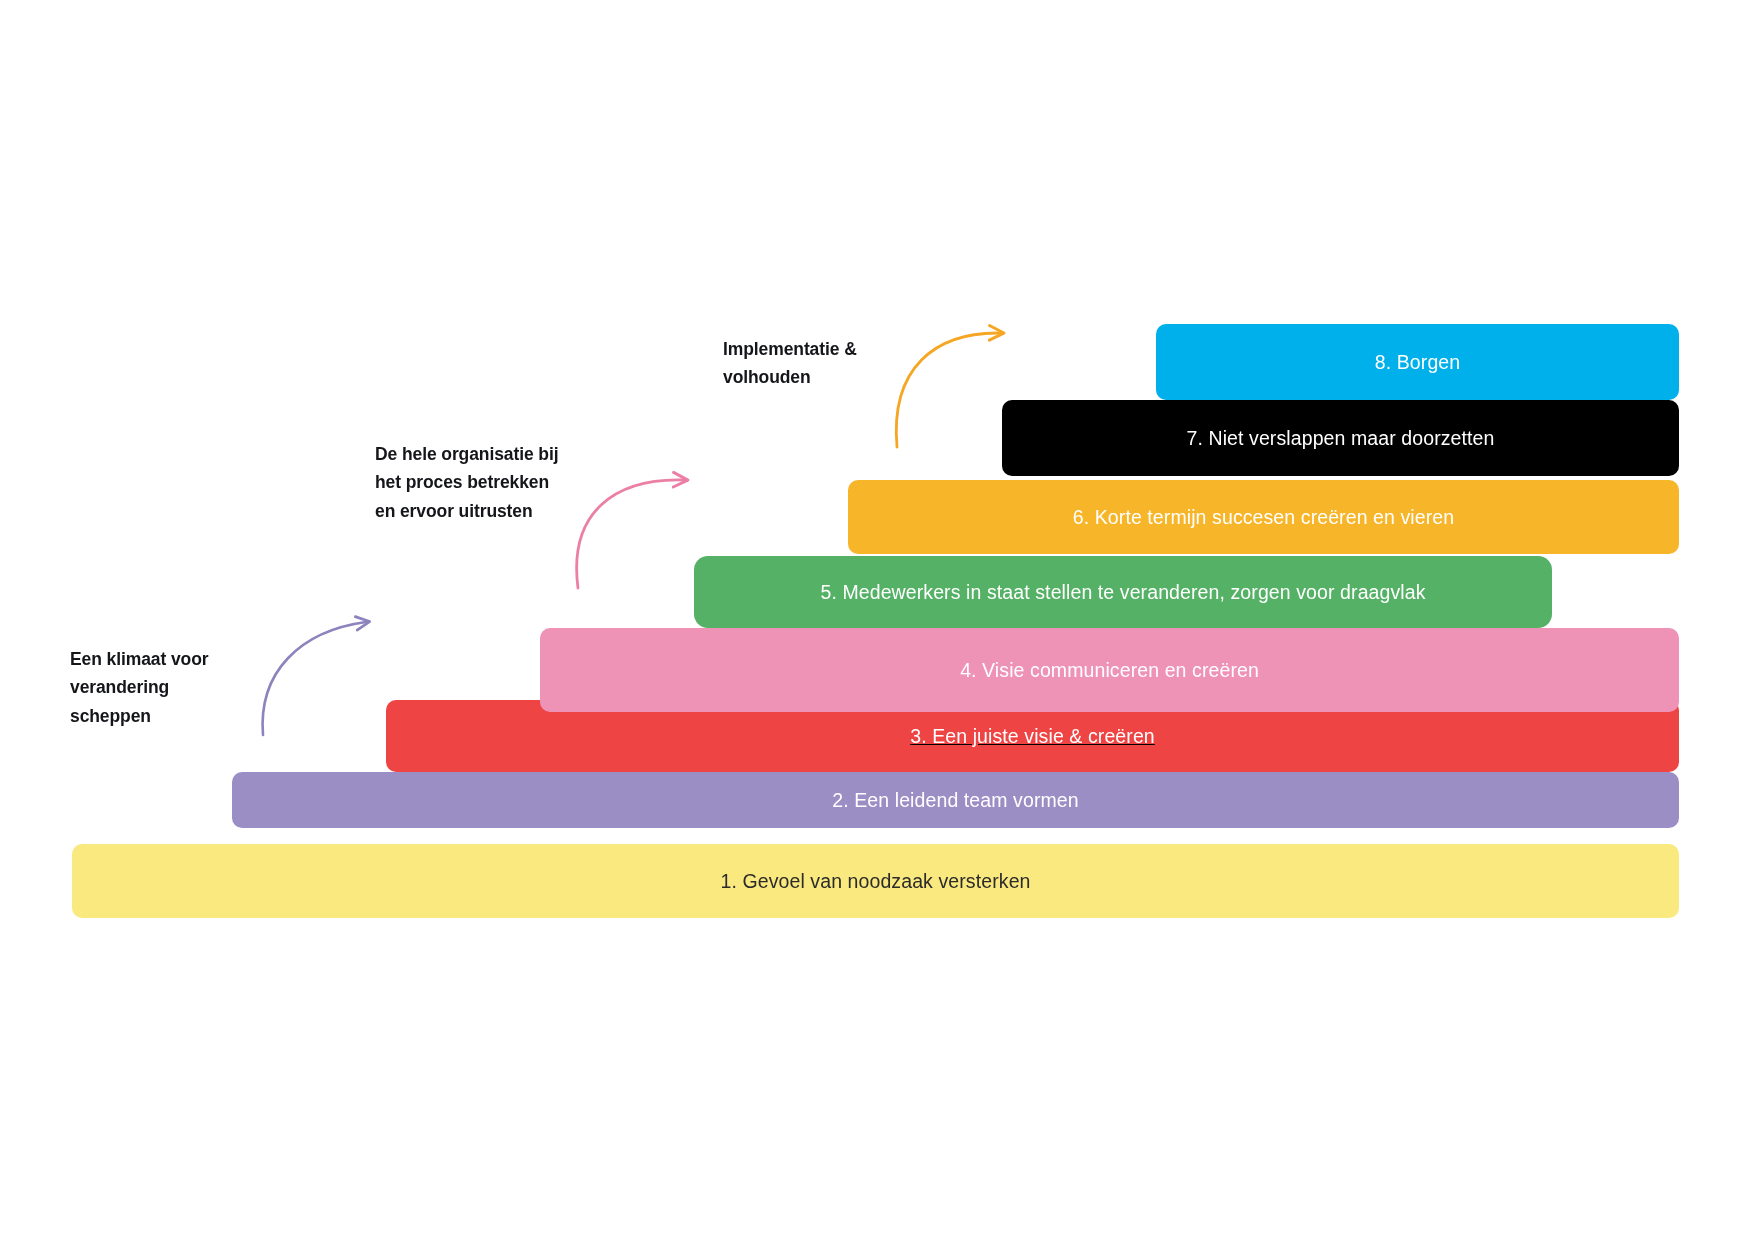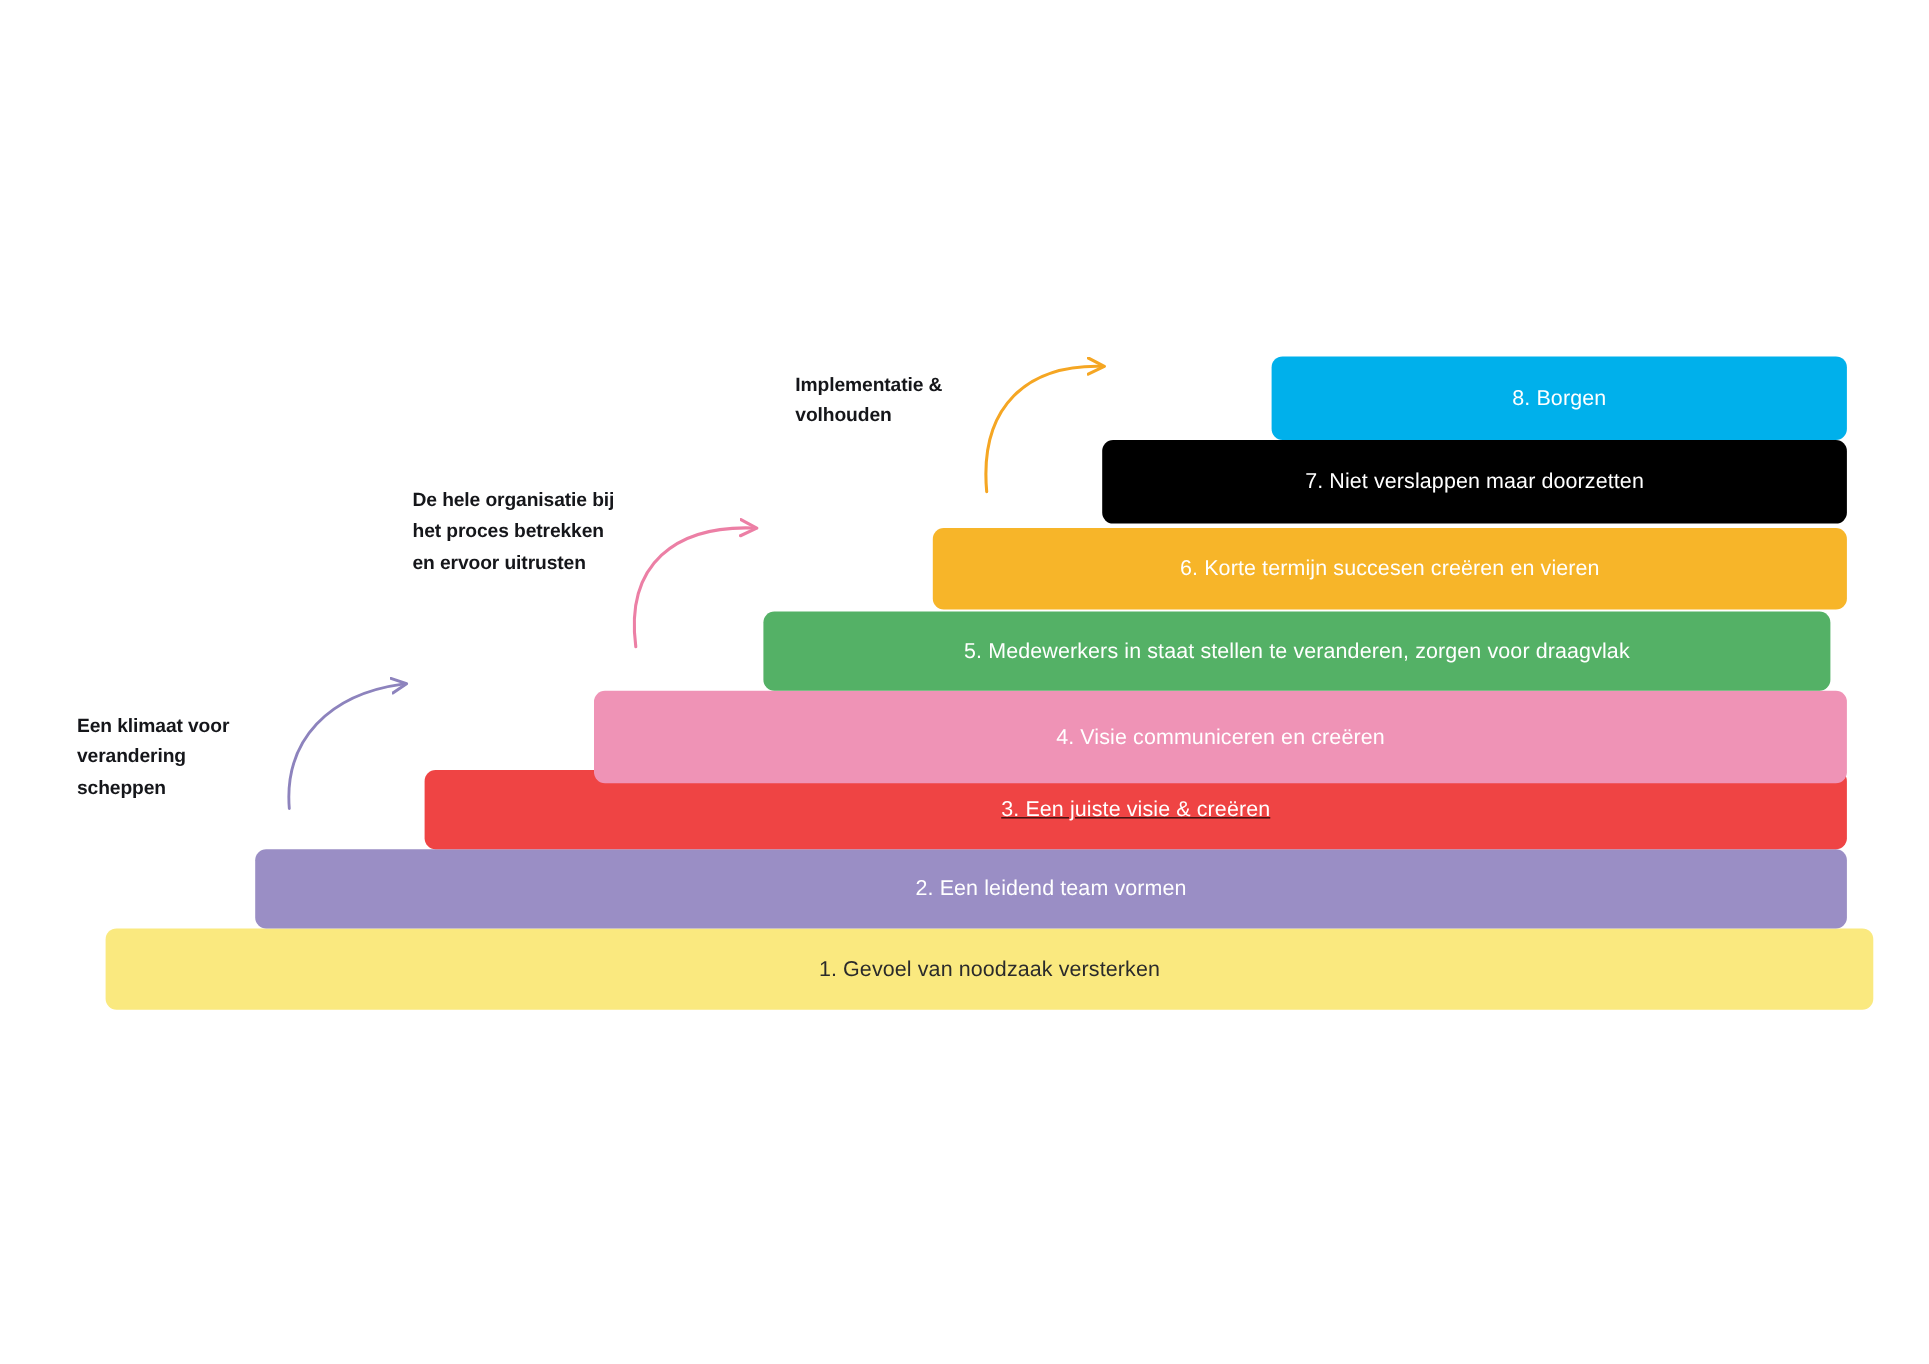--- a/index.html
+++ b/index.html
@@ -56,33 +56,33 @@
     width: 1754px;
     height: 1240px;
     pointer-events: none;
   }
 </style>
 </head>
 <body>
 
 <div id="stage">
 
-  <div class="bar" id="bar-1" style="left: 72px; top: 844px; width: 1607px; height: 74px; background: rgb(250, 233, 127); z-index: 1; margin-left: 24px;">
+  <div class="bar" id="bar-1" style="left: 72px; top: 844px; width: 1607px; height: 74px; background: rgb(250, 233, 127); z-index: 1;">
     <span class="bar-label" style="color: rgb(43, 43, 43);">1. Gevoel van noodzaak versterken</span>
   </div>
-  <div class="bar" id="bar-2" style="left: 232px; top: 772px; width: 1447px; height: 72px; background: rgb(154, 142, 197); z-index: 2;">
+  <div class="bar" id="bar-2" style="left: 232px; top: 772px; width: 1447px; height: 56px; background: rgb(154, 142, 197); z-index: 2;">
     <span class="bar-label" style="color: rgb(255, 255, 255);">2. Een leidend team vormen</span>
   </div>
   <div class="bar" id="bar-3" style="left: 386px; top: 700px; width: 1293px; height: 72px; background: #ef4444; z-index: 3; text-decoration: underline;">
     <span class="bar-label" style="color: rgb(255, 255, 255);">3. Een juiste visie &amp; creëren</span>
   </div>
   <div class="bar" id="bar-4" style="left: 540px; top: 628px; width: 1139px; height: 84px; background: rgb(239, 147, 182); z-index: 4;">
     <span class="bar-label" style="color: rgb(255, 255, 255);">4. Visie communiceren en creëren</span>
   </div>
-  <div class="bar" id="bar-5" style="left: 694px; top: 556px; width: 970px; height: 72px; background: rgb(84, 177, 102); z-index: 5;">
+  <div class="bar" id="bar-5" style="left: 694px; top: 556px; width: 858px; height: 72px; background: rgb(84, 177, 102); z-index: 5; border-radius: 14px;">
     <span class="bar-label" style="color: rgb(255, 255, 255);">5. Medewerkers in staat stellen te veranderen, zorgen voor draagvlak</span>
   </div>
   <div class="bar" id="bar-6" style="left: 848px; top: 480px; width: 831px; height: 74px; background: rgb(247, 181, 41); z-index: 6; align-items: center;">
     <span class="bar-label" style="color: rgb(255, 255, 255);">6. Korte termijn succesen creëren en vieren</span>
   </div>
   <div class="bar" id="bar-7" style="left: 1002px; top: 400px; width: 677px; height: 76px; background: #000000; z-index: 7;">
     <span class="bar-label" style="color: rgb(255, 255, 255);">7. Niet verslappen maar doorzetten</span>
   </div>
   <div class="bar" id="bar-8" style="left: 1156px; top: 324px; width: 523px; height: 76px; background: rgb(0, 176, 235); z-index: 8;">
     <span class="bar-label" style="color: rgb(255, 255, 255);">8. Borgen</span>

